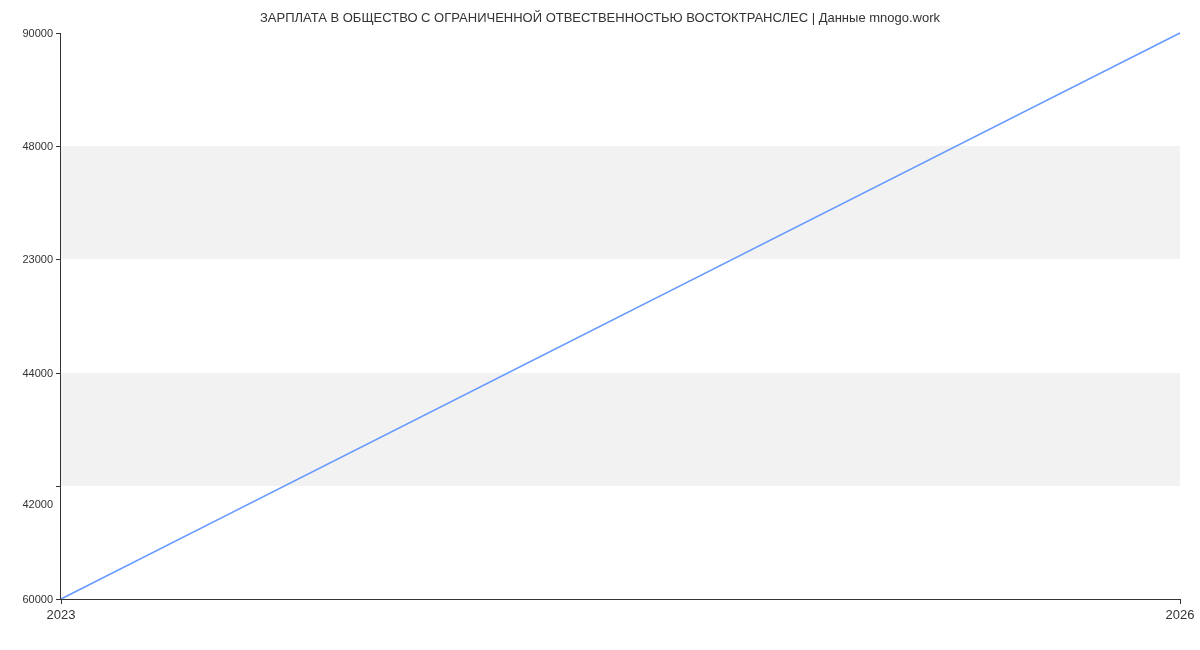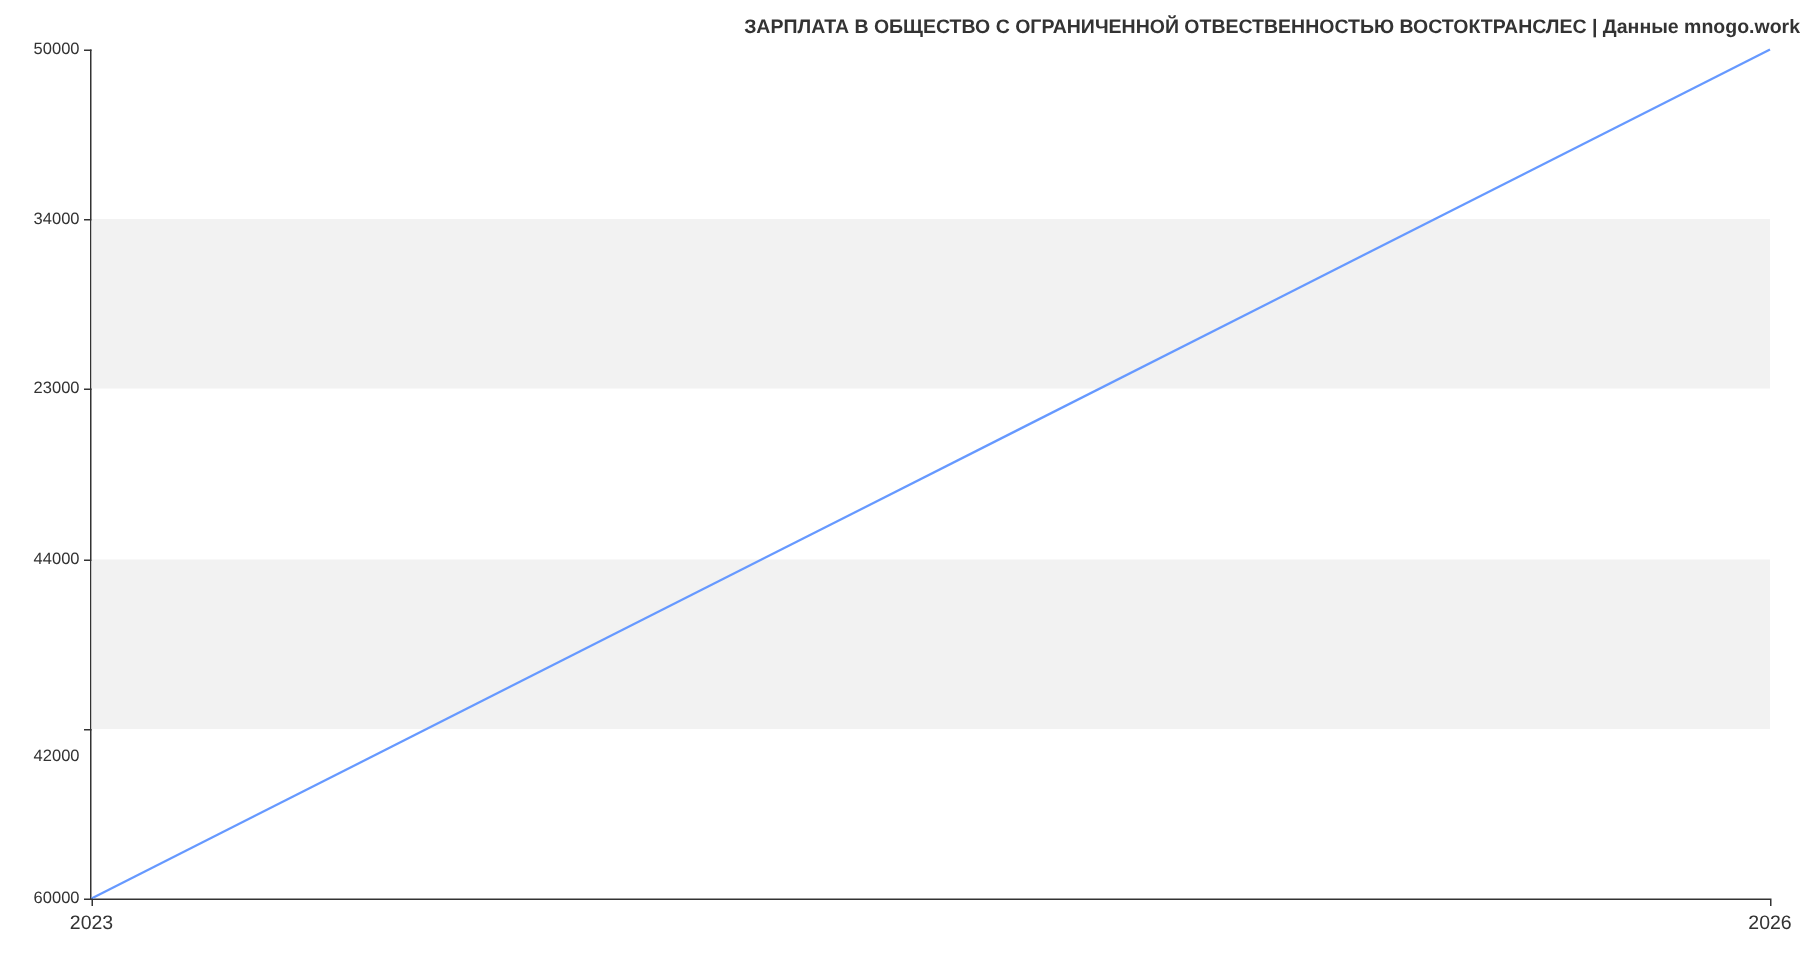--- a/index.html
+++ b/index.html
@@ -9,23 +9,23 @@
       width: 1200px;
       height: 650px;
       position: relative;
     }
     .chart-container {
       position: relative;
       width: 100%;
       height: 100%;
     }
     .chart-title {
-      text-align: right;
+      text-align: center;
       font-size: 13px;
-      font-weight: bold;
+      font-weight: normal;
       color: #333;
       padding-top: 10px;
       padding-bottom: 5px;
     }
     .plot-area-wrapper {
       position: absolute;
       left: 60px;
       right: 20px;
       top: 33px;
       bottom: 50px;
@@ -102,23 +102,23 @@
           <path d="M0 100 L100 0" class="data-line" vector-effect="non-scaling-stroke"></path>
         </svg>
     <div class="y-tick-label" style="top: 100%;">60000</div>
         <div class="y-tick-mark" style="top: 100%;"></div>
         <div class="y-tick-label" style="top: 80%; margin-top: 18px;">42000</div>
         <div class="y-tick-mark" style="top: 80%;"></div>
         <div class="y-tick-label" style="top: 60%;">44000</div>
         <div class="y-tick-mark" style="top: 60%;"></div>
         <div class="y-tick-label" style="top: 40%;">23000</div>
         <div class="y-tick-mark" style="top: 40%;"></div>
-        <div class="y-tick-label" style="top: 20%;">34000</div>
+        <div class="y-tick-label" style="top: 20%;">48000</div>
         <div class="y-tick-mark" style="top: 20%;"></div>
-        <div class="y-tick-label" style="top: 0%;">50000</div>
+        <div class="y-tick-label" style="top: 0%;">90000</div>
         <div class="y-tick-mark" style="top: 0%;"></div>
         <div class="x-tick-label" style="left: 0%;">2023</div>
         <div class="x-tick-mark" style="left: 0%;"></div>
         <div class="x-tick-label" style="left: 100%;">2026</div>
         <div class="x-tick-mark" style="left: 100%;"></div>
       </div>
   </div>
 </div>
 
 </body></html>

